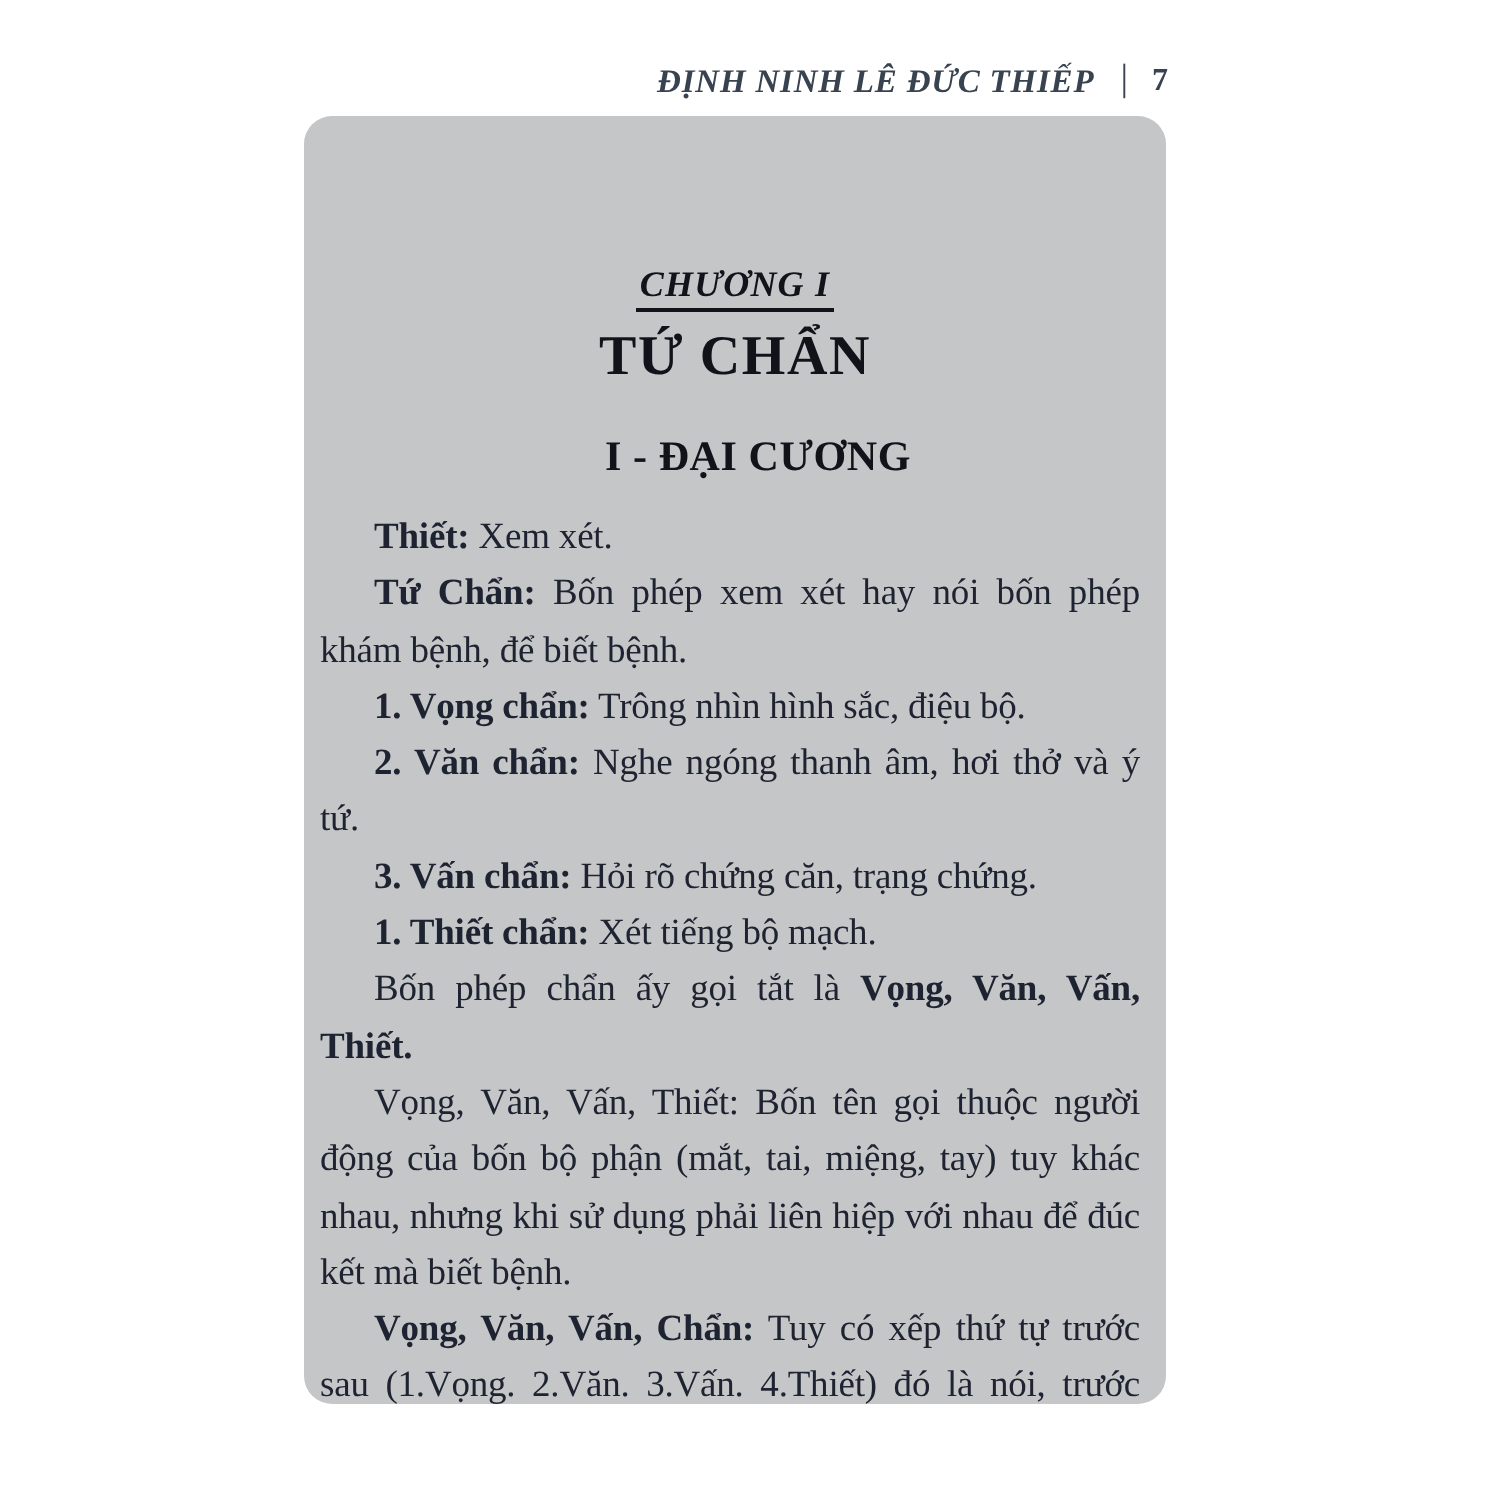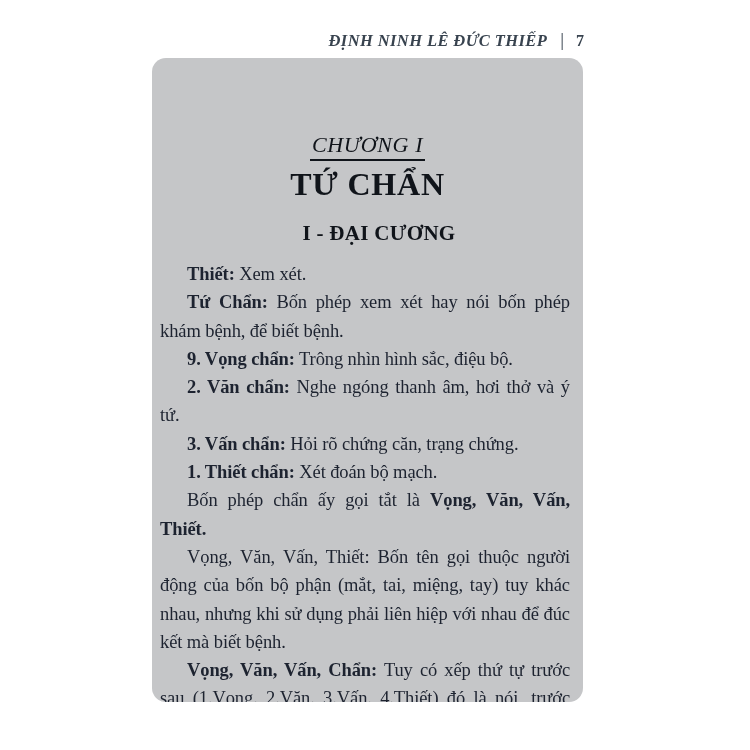--- a/index.html
+++ b/index.html
@@ -35,27 +35,27 @@
   .book-page{
     position:absolute;left:152px;top:58px;width:431px;height:644px;
     background:var(--page-bg);
     border-radius:14px;
     overflow:hidden;
     color:var(--body-text);
   }
   .chapter-label-row{margin-top:74px;text-align:center;}
   .chapter-label{
     display:inline-block;
-    font-size:22px;font-weight:normal;font-style:italic;
+    font-size:18px;font-weight:bold;font-style:italic;
     letter-spacing:.6px;color:var(--heading-text);
     border-bottom:2px solid currentColor;padding:0 2px 1px 2px;
   }
   .chapter-title{
     margin-top:7px;text-align:center;
-    font-size:32px;font-weight:bold;letter-spacing:.8px;
+    font-size:28px;font-weight:bold;letter-spacing:.8px;
     color:var(--heading-text);line-height:32px;
   }
   .section-title{
     margin-top:20px;text-align:center;
     font-size:21px;font-weight:bold;letter-spacing:.3px;
     color:var(--heading-text);line-height:26px;padding-left:23px;
   }
   .body-text{
     margin-top:14px;
     padding:0 13px 0 8px;
@@ -83,23 +83,23 @@
 
   <div class="book-page">
     <div class="chapter-label-row">
       <span class="chapter-label">CHƯƠNG I</span>
     </div>
     <div class="chapter-title">TỨ CHẨN</div>
     <div class="section-title">I - ĐẠI CƯƠNG</div>
     <div class="body-text">
         <p><b>Thiết:</b><span> Xem xét.</span></p>
         <p><b>Tứ Chẩn:</b><span> Bốn phép xem xét hay nói bốn phép khám bệnh, để biết bệnh.</span></p>
-        <p><b>9. Vọng chẩn:</b><span> Trông nhìn hình sắc, điệu bộ.</span></p>
+        <p><b>1. Vọng chẩn:</b><span> Trông nhìn hình sắc, điệu bộ.</span></p>
         <p><b>2. Văn chẩn:</b><span> Nghe ngóng thanh âm, hơi thở và ý tứ.</span></p>
         <p><b>3. Vấn chẩn:</b><span> Hỏi rõ chứng căn, trạng chứng.</span></p>
-        <p><b>1. Thiết chẩn:</b><span> Xét đoán bộ mạch.</span></p>
+        <p><b>1. Thiết chẩn:</b><span> Xét tiếng bộ mạch.</span></p>
         <p><span>Bốn phép chẩn ấy gọi tắt là </span><b>Vọng, Văn, Vấn, Thiết.</b></p>
         <p><span>Vọng, Văn, Vấn, Thiết: Bốn tên gọi thuộc người động của bốn bộ phận (mắt, tai, miệng, tay) tuy khác nhau, nhưng khi sử dụng phải liên hiệp với nhau để đúc kết mà biết bệnh.</span></p>
         <p><b>Vọng, Văn, Vấn, Chẩn:</b><span> Tuy có xếp thứ tự trước sau (1.Vọng. 2.Văn. 3.Vấn. 4.Thiết) đó là nói, trước nhìn hình sắc người bệnh (vọng), rồi nghe tiếng nói (văn), hỏi thêm bệnh căn (vấn), sau cùng mới thiết mạch</span></p>
       </div>
   </div>
 
 </div>
 
 </body></html>

